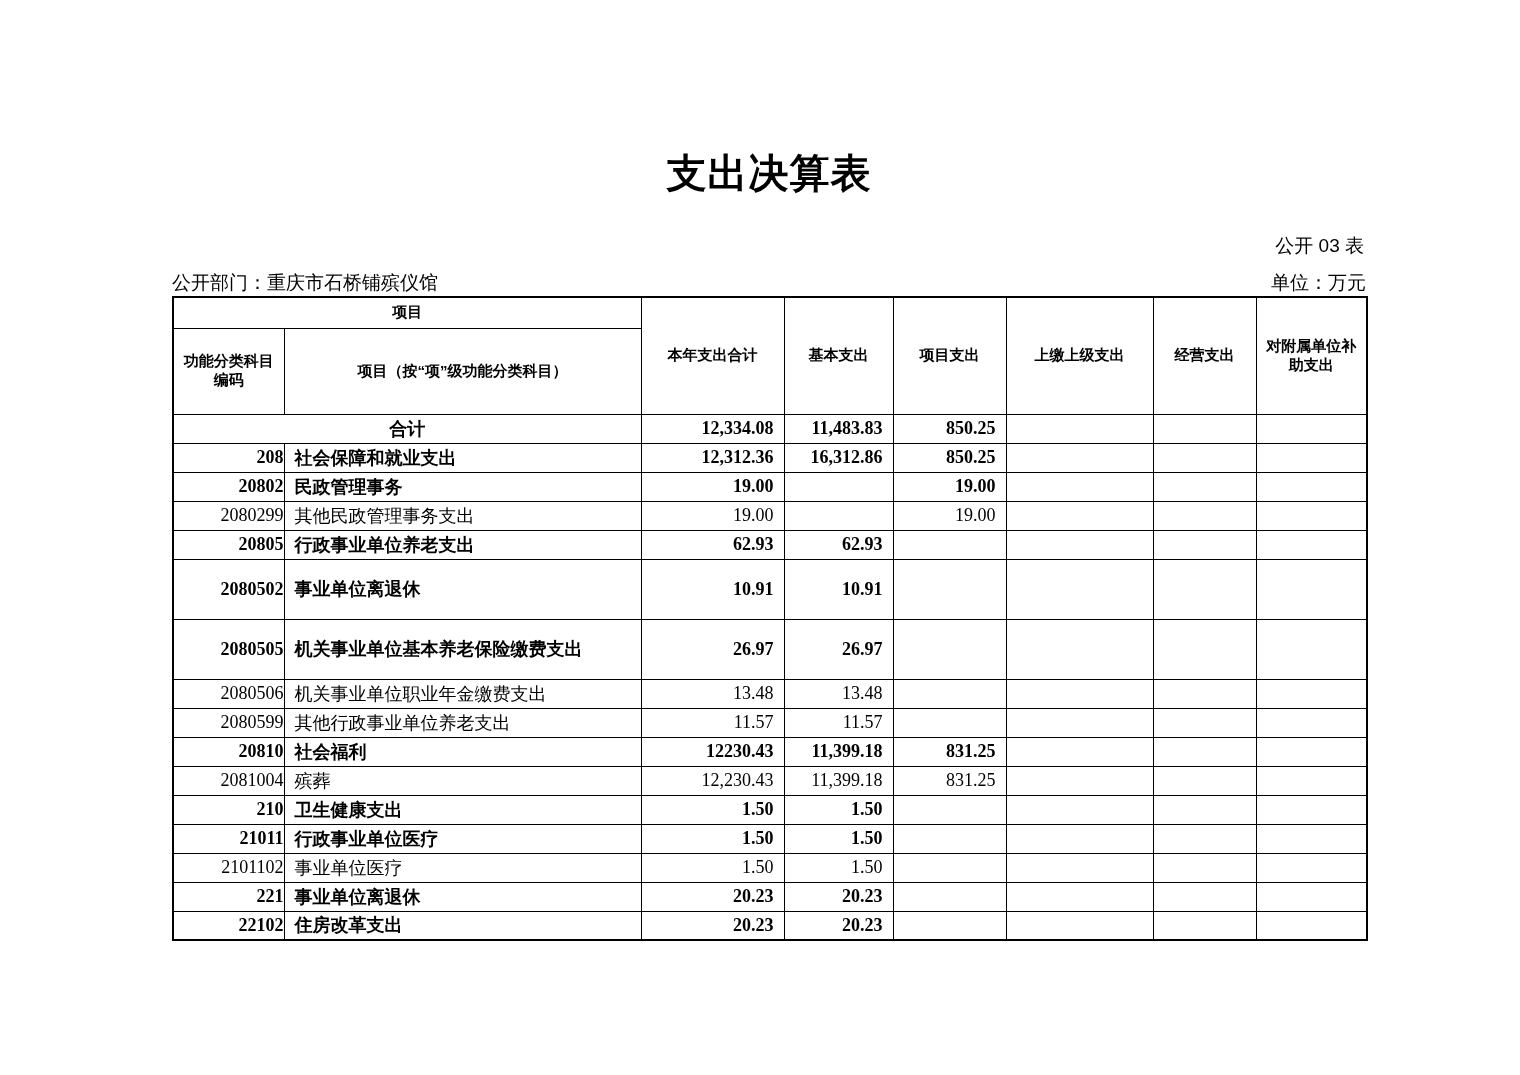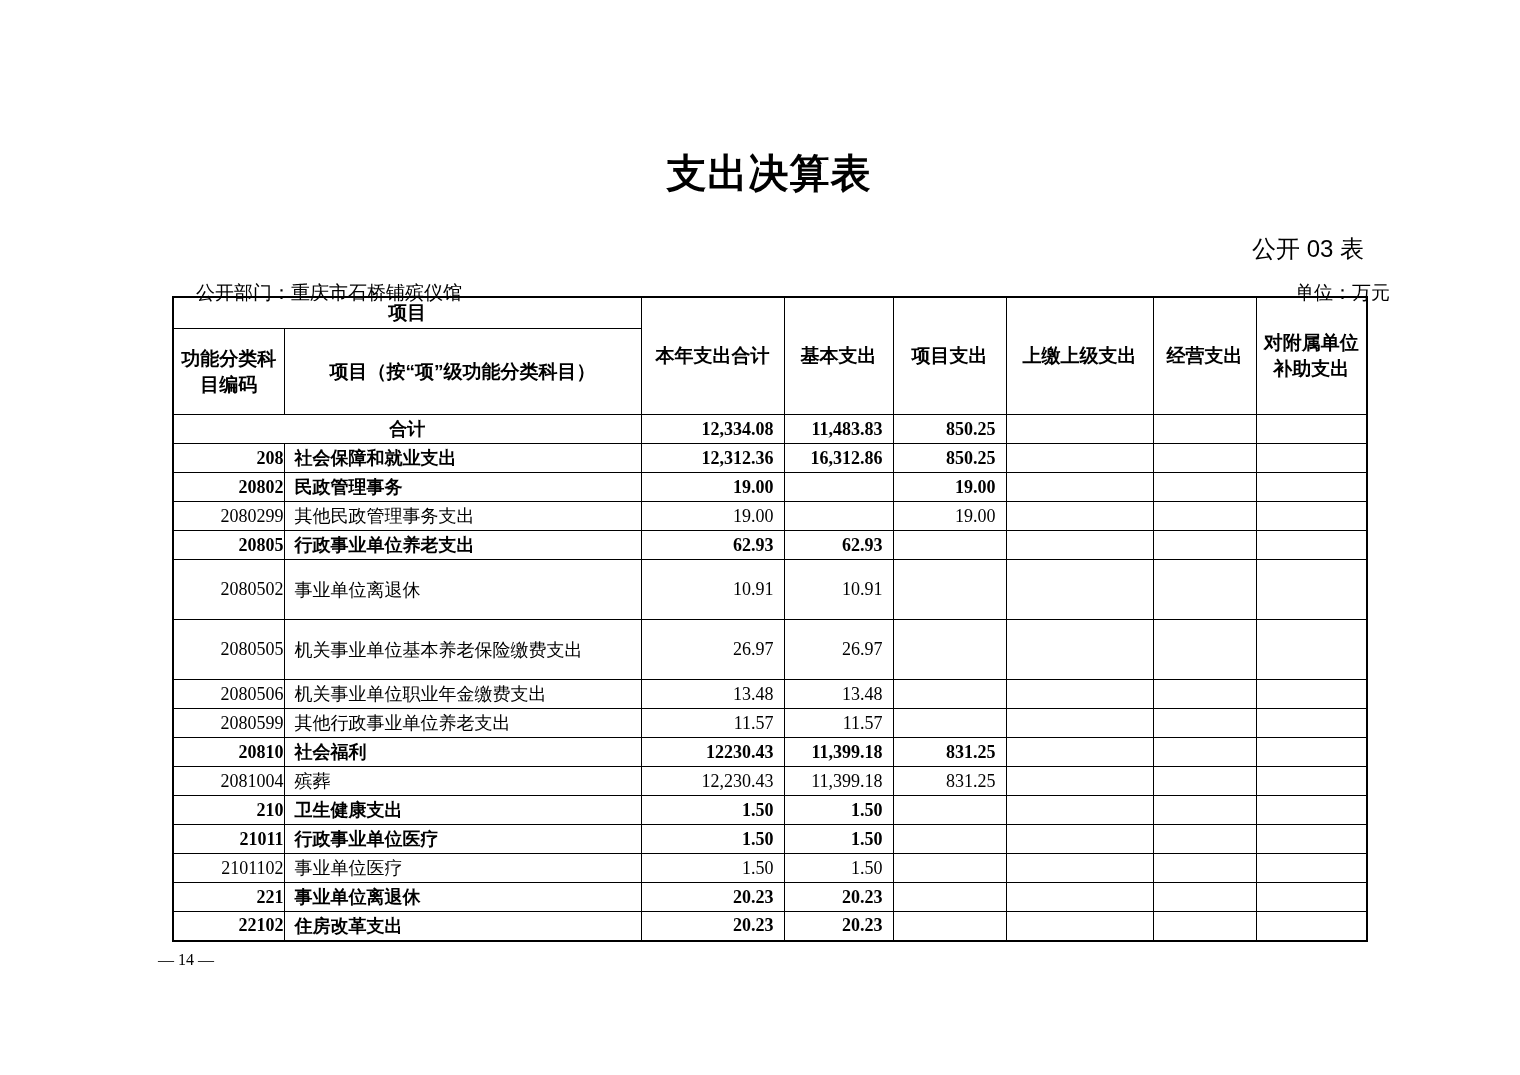--- a/index.html
+++ b/index.html
@@ -1,19 +1,19 @@
 <!DOCTYPE html>
 <html><head>
 <meta charset="utf-8">
 <style>
   html, body { margin: 0; padding: 0; background: #ffffff; }
   .page {
     position: relative;
     width: 1520px;
-    height: 1075px;
+    height: 941px;
     background: #ffffff;
     color: #000000;
     font-family: "Liberation Sans", "DejaVu Sans", sans-serif;
     overflow: hidden;
   }
   .content {
     position: absolute;
     left: 172px;
     top: 0;
     width: 1194px;
@@ -27,59 +27,58 @@
     margin: 0;
     text-align: center;
     font-size: 40px;
     font-weight: bold;
     letter-spacing: 1px;
   }
   .table-note {
     position: absolute;
     top: 233px;
     right: 2px;
-    font-size: 24px;
+    font-size: 19px;
   }
   .meta-row {
     position: absolute;
-    top: 280px;
+    top: 270px;
     left: 0;
     width: 100%;
     display: flex;
     justify-content: space-between;
     align-items: flex-end;
     font-size: 19px;
-    margin-left: 24px;
   }
   table.budget-table {
     position: absolute;
     top: 296px;
     left: 0;
     width: 1194px;
     border-collapse: collapse;
     table-layout: fixed;
     border: 2px solid #000;
   }
   .budget-table th, .budget-table td {
     border: 1.5px solid #000;
     padding: 0;
     vertical-align: middle;
     overflow: hidden;
   }
   .budget-table thead th {
-    font-size: 19px;
+    font-size: 15px;
     font-weight: bold;
     text-align: center;
     padding: 2px 4px;
     margin-top: 41px;
   }
   tr.header-row-1 { height: 31px; }
   tr.header-row-2 { height: 86px; }
   tbody tr { height: 29px; }
-  tbody tr.tall { height: 60px; }
+  tbody tr.tall { height: 60px; font-weight: bold; }
   td.cell-code {
     font-family: "Liberation Serif", "DejaVu Serif", serif;
     font-size: 18px;
     text-align: right;
     padding-left: 10px;
   }
   td.cell-item {
     font-size: 18px;
     text-align: left;
     padding-left: 10px;

